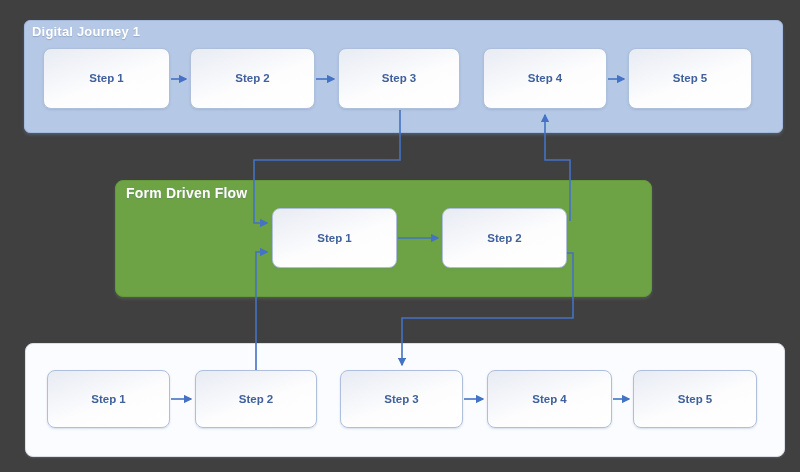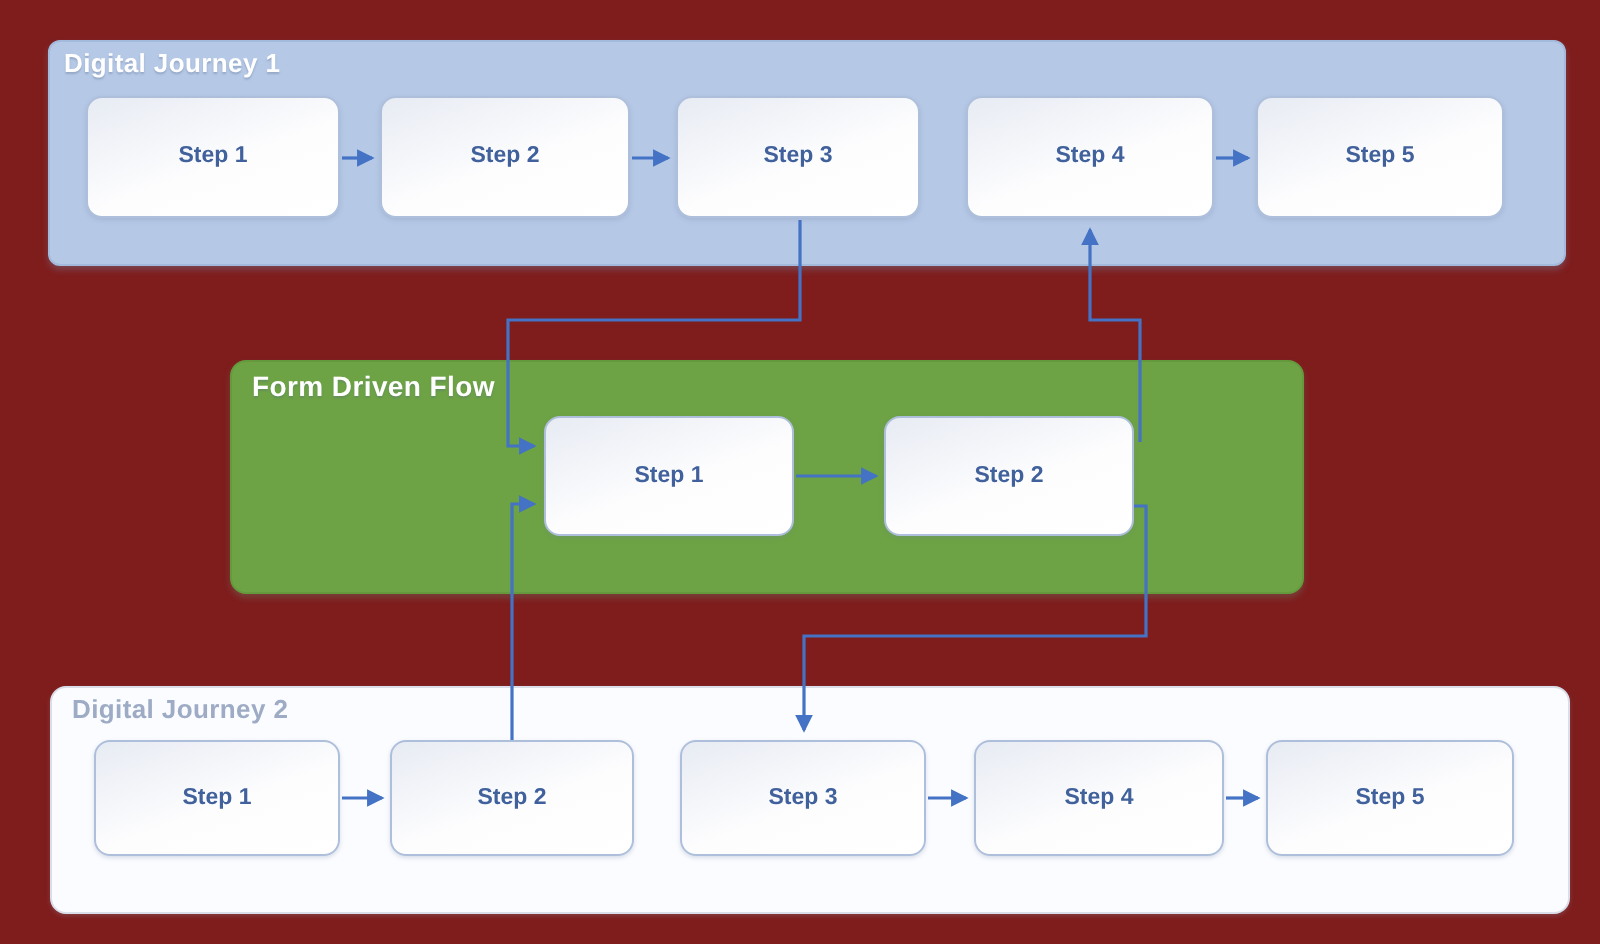--- a/index.html
+++ b/index.html
@@ -1,19 +1,19 @@
 <!DOCTYPE html>
 <html><head>
 <meta charset="utf-8">
 <style>
   html,body{margin:0;padding:0;background:#ffffff;}
   #canvas{
     position:relative;
     width:800px;height:472px;
-    background:#7f1d1d;
+    background:#404040;
     font-family:"Liberation Sans", sans-serif;
     overflow:hidden;
   }
   .container{position:absolute;box-sizing:border-box;}
   .journey1{
     background:#b5c8e6;
     border:1px solid #a3badd;
     border-radius:6px;
     box-shadow:0 2px 3px rgba(120,140,170,.35);
   }
@@ -64,21 +64,20 @@
 
 <div id="canvas">
 
   <div class="container journey1" style="left:24px;top:20px;width:759px;height:113px"></div>
   <div class="container-label label-white" style="left:32px;top:24px">Digital Journey 1</div>
 
   <div class="container formflow" style="left:115px;top:180px;width:537px;height:117px"></div>
   <div class="container-label label-white" style="left:126px;top:185px;font-size:14px">Form Driven Flow</div>
 
   <div class="container journey2" style="left:25px;top:343px;width:760px;height:114px"></div>
-  <div class="container-label label-muted" style="left:36px;top:347px">Digital Journey 2</div>
 
   <div class="stepbox" style="left:43px;top:48px;width:127px;height:61px">
     <div class="l1">Step 1</div>
   </div>
   <div class="stepbox" style="left:190px;top:48px;width:125px;height:61px">
     <div class="l1">Step 2</div>
   </div>
   <div class="stepbox" style="left:338px;top:48px;width:122px;height:61px">
     <div class="l1">Step 3</div>
   </div>

